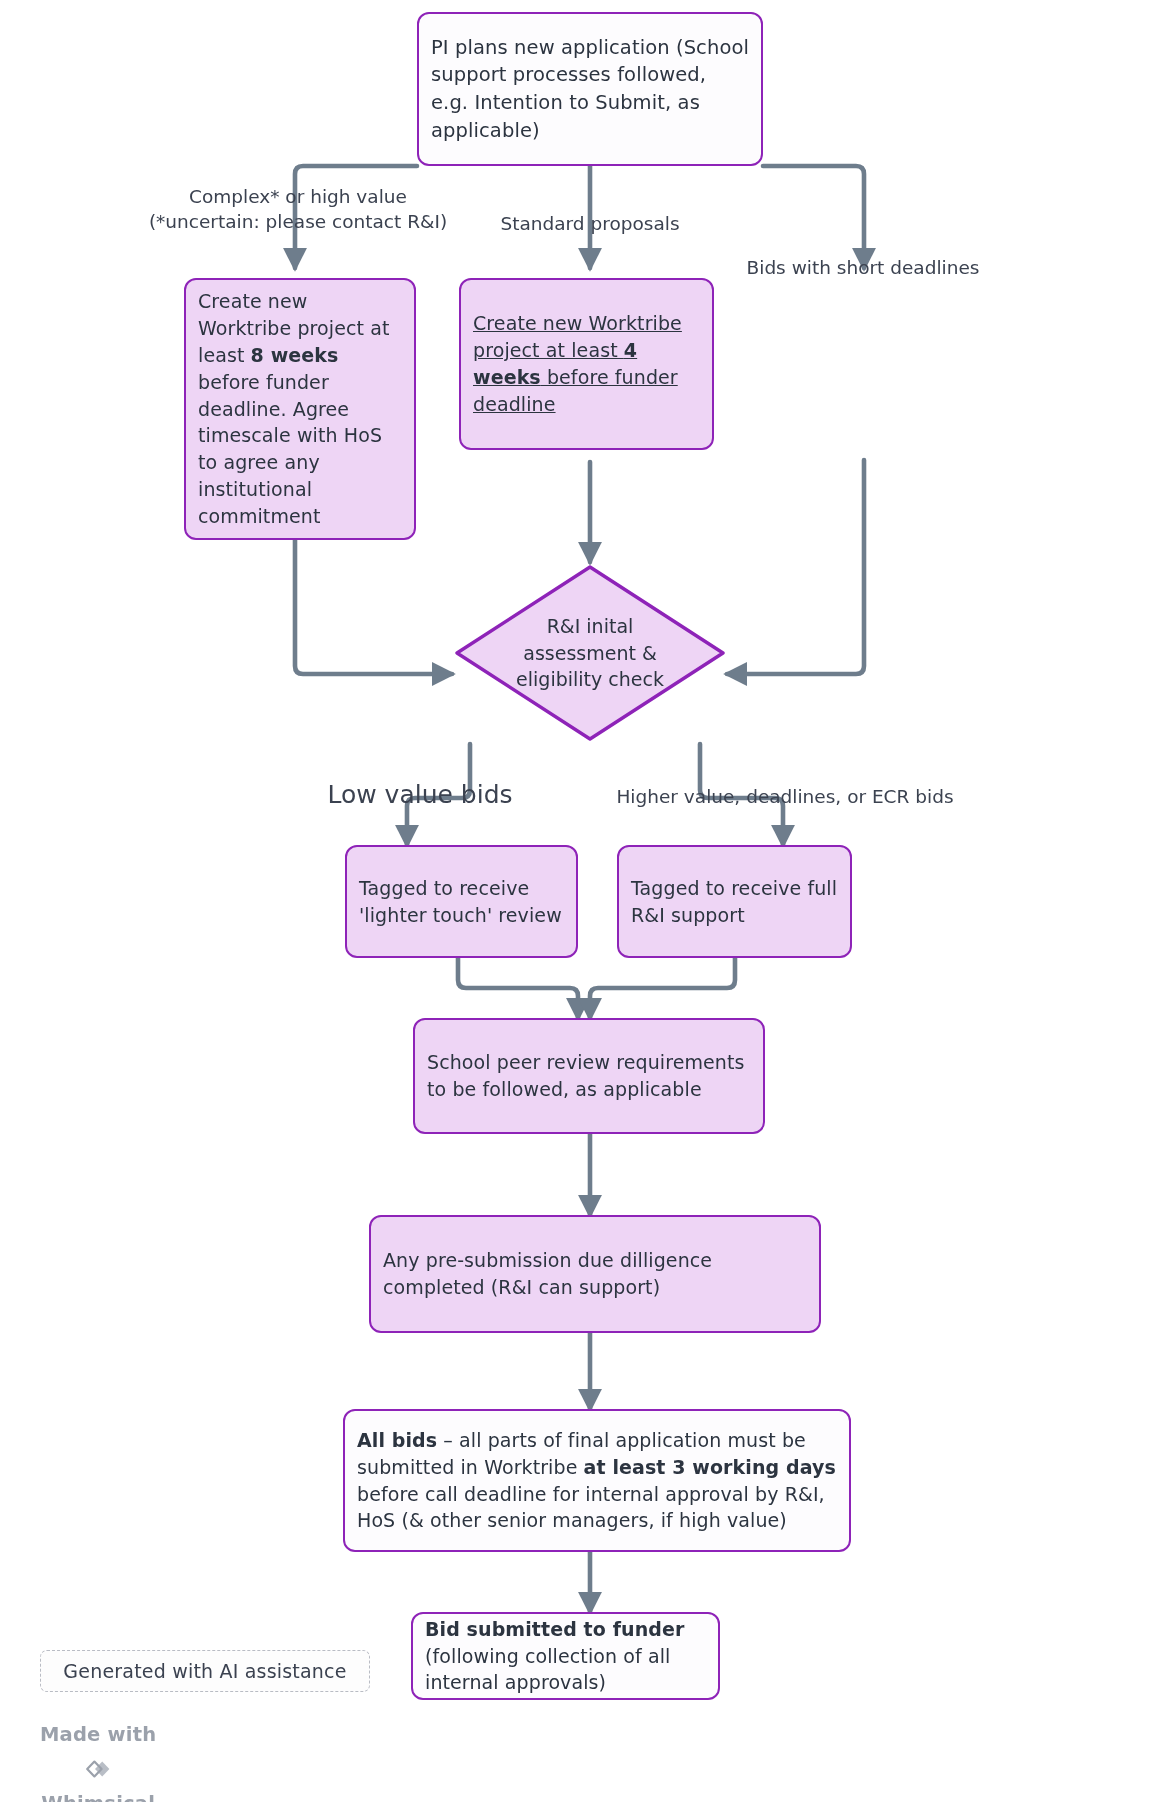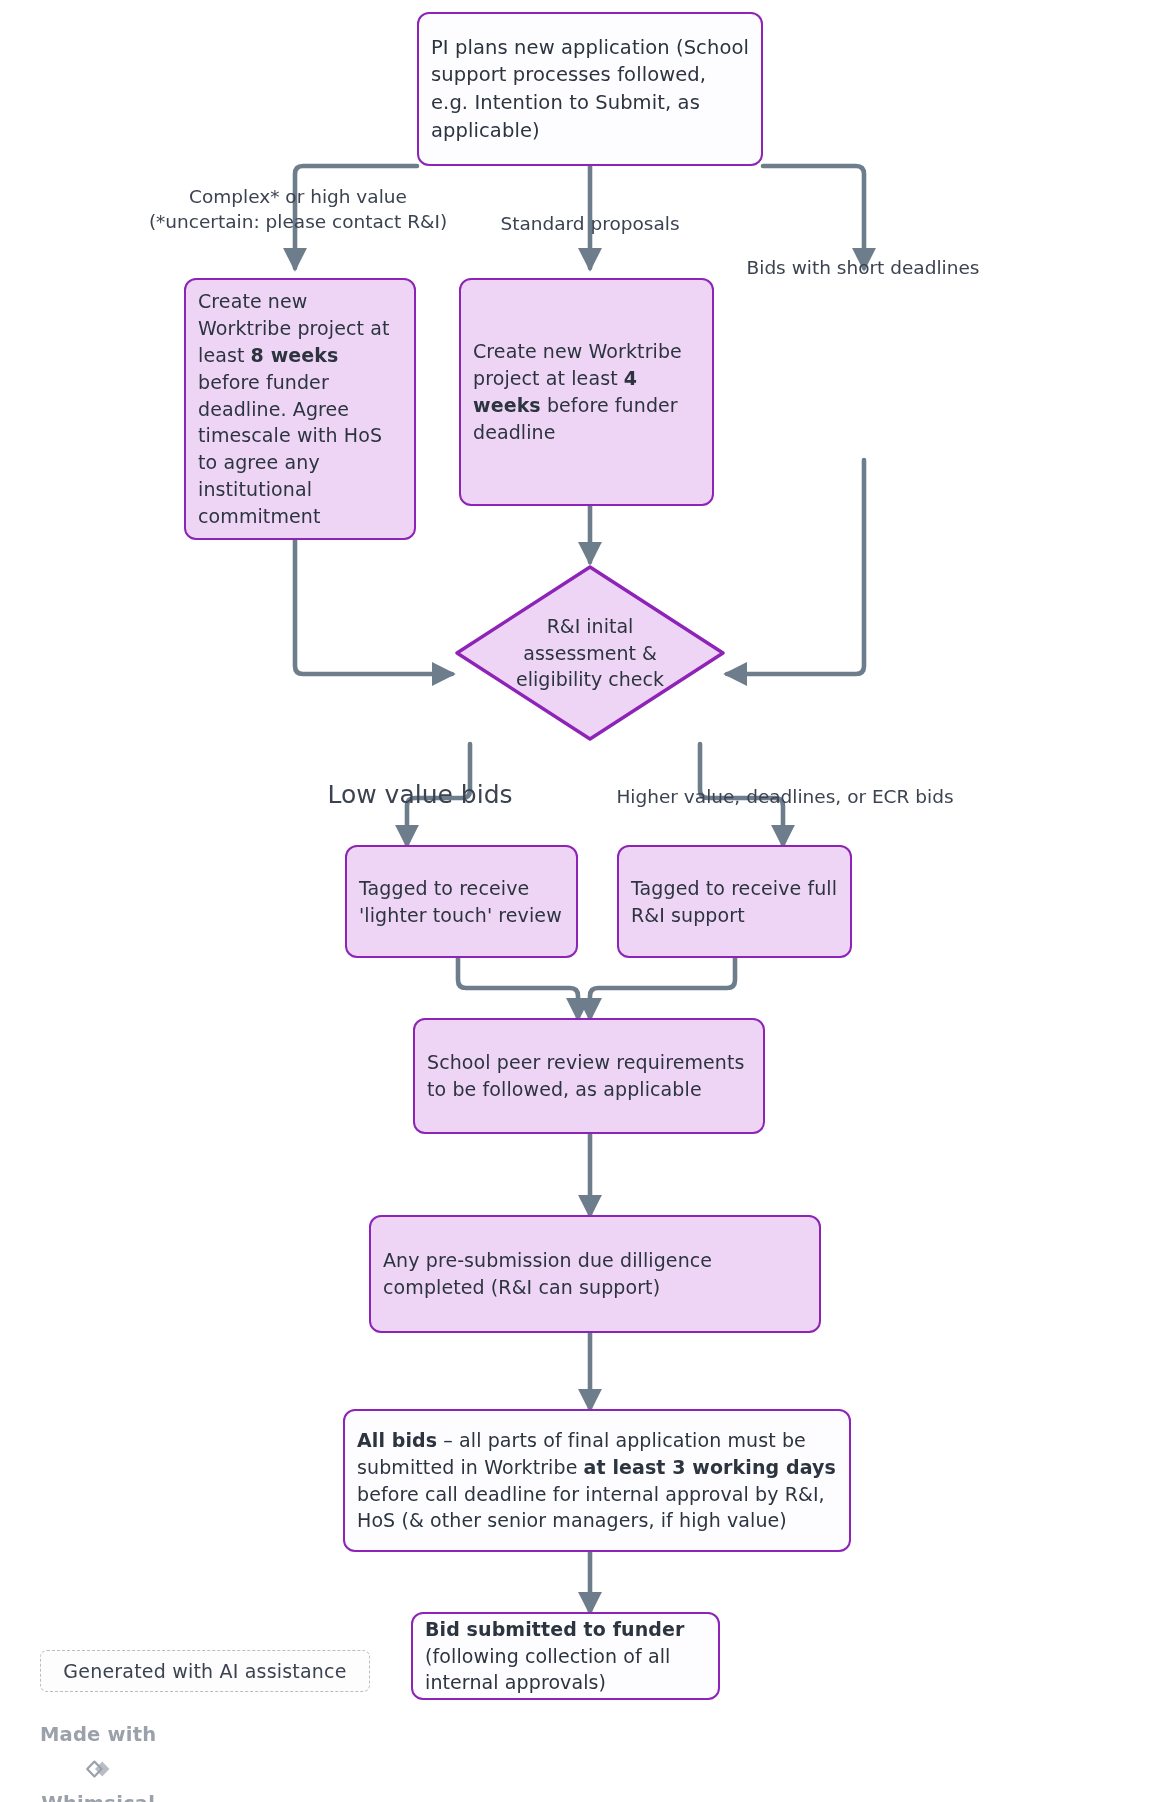--- a/index.html
+++ b/index.html
@@ -150,21 +150,21 @@
   </div>
 
   <div class="edge-label" style="left:713px; top:212px; width:300px; font-size:18.5px;margin-top:44px;">
     <span>Bids with short deadlines</span>
   </div>
 
   <div class="node node-fill" style="left:184px; top:278px; width:232px; height:262px; font-size:19px;">
     <span class="inner">Create new Worktribe project at least <b>8 weeks</b> before funder deadline. Agree timescale with HoS to agree any institutional commitment</span>
   </div>
 
-  <div class="node node-fill" style="left:459px; top:278px; width:255px; height:228px; font-size:19px;">
+  <div class="node node-fill" style="left:459px; top:278px; width:255px; height:172px; font-size:19px;text-decoration:underline;">
     <span class="inner">Create new Worktribe project at least <b>4 weeks</b> before funder deadline</span>
   </div>
 
 
   <div class="diamond-wrap" style="left:452px; top:562px; width:276px; height:182px;">
     <svg width="276" height="182" viewBox="0 0 276 182">
       <polygon points="138,5 271,91 138,177 5,91" fill="#eed5f5" stroke="#8e23b8" stroke-width="3.4" stroke-linejoin="round"></polygon>
     </svg>
     <div class="diamond-text" style="font-size:19px;">
       <span style="display:block; width:150px;">R&amp;I inital assessment &amp; eligibility check</span>

